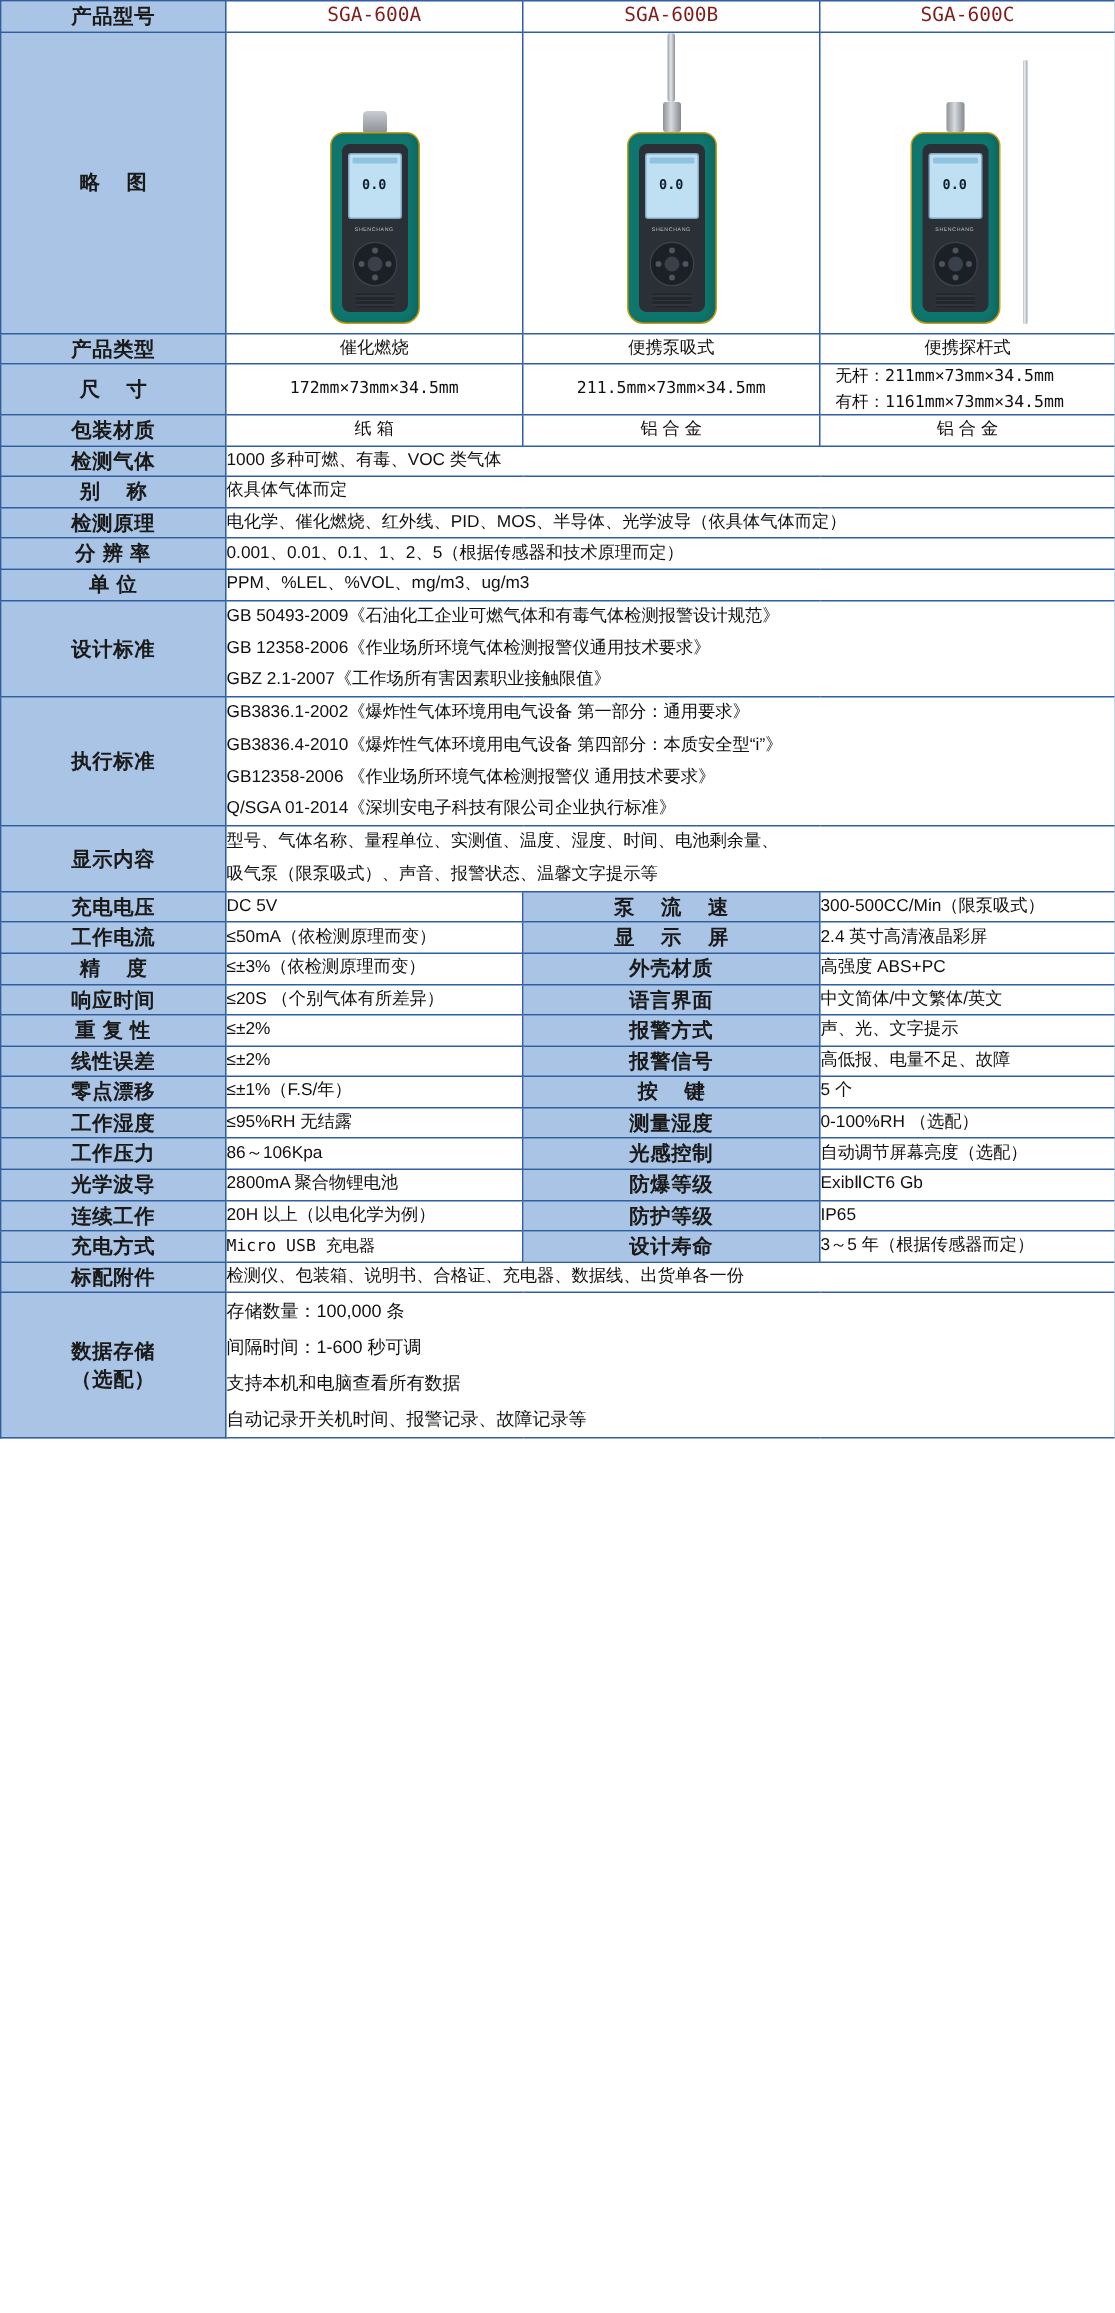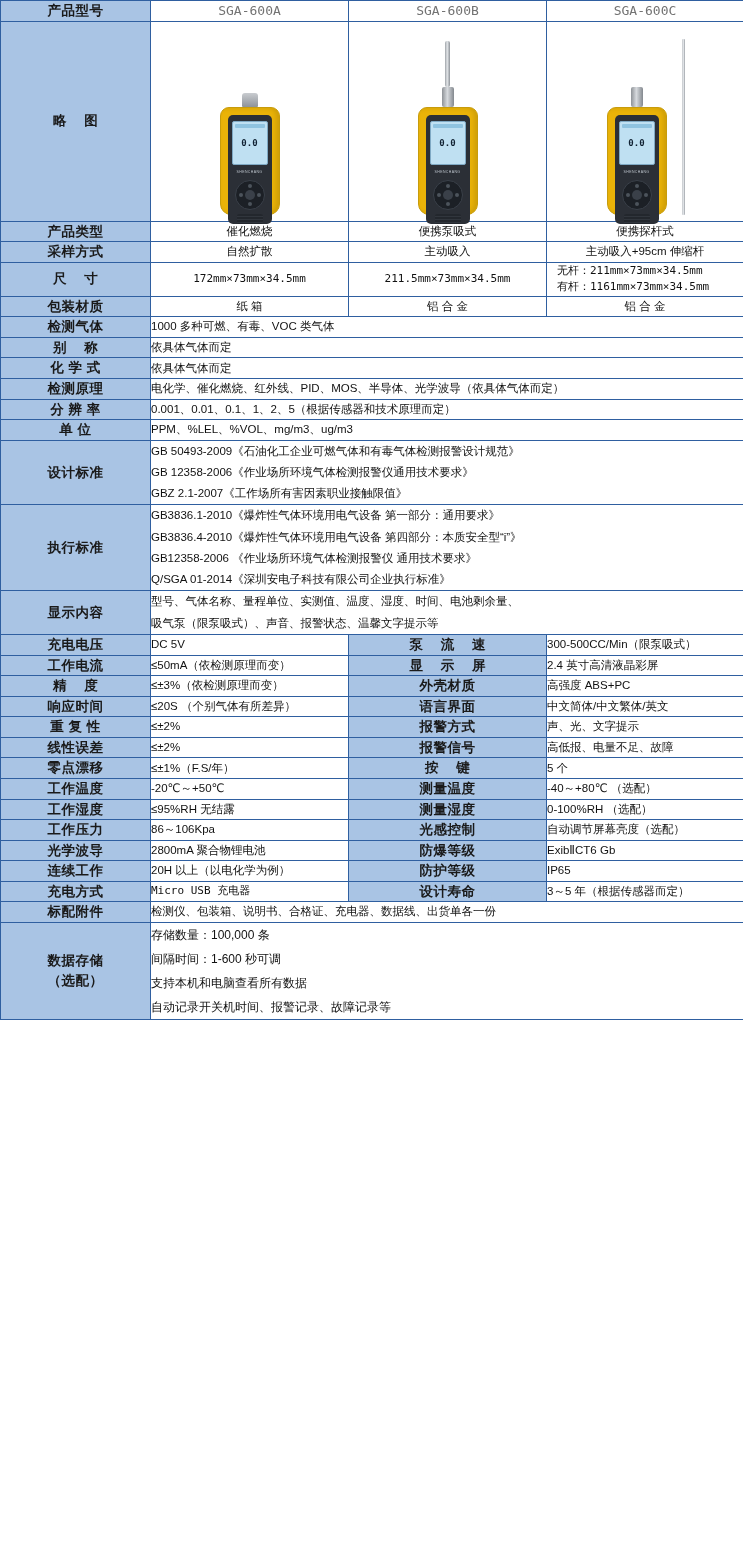--- a/index.html
+++ b/index.html
@@ -42,21 +42,21 @@
     padding: 7px 8px;
     line-height: 1.5;
     text-align: left;
   }
   .val.c { text-align: center; }
   .val.mono { font-family: "DejaVu Sans Mono", "Liberation Mono", monospace; font-size: 11px; }
   .hdr-model {
     background: #ffffff;
     text-align: center;
     font-size: 13px;
-    color: #737373;
+    color: #7f1d1d;
     padding: 9px 2px;
     font-family: "DejaVu Sans Mono", "Liberation Mono", monospace;
   }
   .multiline { white-space: pre-line; }
 
   
   .devcell { background: #fff; height: 200px; position: relative; }
   .device-wrap {
     width: 100%; height: 100%;
     display: flex; align-items: flex-end; justify-content: center;
@@ -80,22 +80,22 @@
     width: 16px; height: 14px;
     background: linear-gradient(180deg,#c9ccd0,#8e9399);
     border-radius: 3px 3px 1px 1px;
   }
   .nozzle-short {
     width: 12px; height: 20px;
     background: linear-gradient(90deg,#8e9297,#d7dade 45%,#83888e);
     border-radius: 2px;
   }
   .body {
-    width: 60px; height: 108px;
-    background: #eab308;
+    width: 60px; height: 128px;
+    background: #0f766e;
     border-radius: 9px 9px 11px 11px;
     border: 1px solid #c79c0d;
     position: relative;
     display: flex; flex-direction: column; align-items: center;
     padding-top: 7px;
     box-shadow: inset -3px 0 5px rgba(0,0,0,0.12);
   }
   .face {
     width: 44px; height: 112px;
     background: #2b2f36;
@@ -242,26 +242,20 @@
         </td>
       </tr>
 
       <tr>
         <td class="lbl">产品类型</td>
         <td class="val c">催化燃烧</td>
         <td class="val c">便携泵吸式</td>
         <td class="val c">便携探杆式</td>
       </tr>
       <tr>
-        <td class="lbl">采样方式</td>
-        <td class="val c">自然扩散</td>
-        <td class="val c">主动吸入</td>
-        <td class="val c">主动吸入+95cm 伸缩杆</td>
-      </tr>
-      <tr>
         <td class="lbl sp">尺  寸</td>
         <td class="val c mono">172mm×73mm×34.5mm</td>
         <td class="val c mono">211.5mm×73mm×34.5mm</td>
         <td class="val mono multiline" style="padding-left:10px;margin-left:16px;">无杆：211mm×73mm×34.5mm
 有杆：1161mm×73mm×34.5mm</td>
       </tr>
       <tr>
         <td class="lbl">包装材质</td>
         <td class="val c">纸  箱</td>
         <td class="val c">铝 合 金</td>
@@ -270,44 +264,40 @@
 
       <tr>
         <td class="lbl">检测气体</td>
         <td class="val" colspan="3">1000 多种可燃、有毒、VOC 类气体</td>
       </tr>
       <tr>
         <td class="lbl sp">别  称</td>
         <td class="val" colspan="3">依具体气体而定</td>
       </tr>
       <tr>
-        <td class="lbl">化 学 式</td>
-        <td class="val" colspan="3">依具体气体而定</td>
-      </tr>
-      <tr>
         <td class="lbl">检测原理</td>
         <td class="val" colspan="3">电化学、催化燃烧、红外线、PID、MOS、半导体、光学波导（依具体气体而定）</td>
       </tr>
       <tr>
         <td class="lbl">分 辨 率</td>
         <td class="val" colspan="3">0.001、0.01、0.1、1、2、5（根据传感器和技术原理而定）</td>
       </tr>
       <tr>
         <td class="lbl">单  位</td>
         <td class="val" colspan="3">PPM、%LEL、%VOL、mg/m3、ug/m3</td>
       </tr>
       <tr>
         <td class="lbl">设计标准</td>
         <td class="val multiline" colspan="3" style="line-height:1.85;">GB 50493-2009《石油化工企业可燃气体和有毒气体检测报警设计规范》
 GB 12358-2006《作业场所环境气体检测报警仪通用技术要求》
 GBZ 2.1-2007《工作场所有害因素职业接触限值》</td>
       </tr>
       <tr>
         <td class="lbl">执行标准</td>
-        <td class="val multiline" colspan="3" style="line-height:1.85;">GB3836.1-2010《爆炸性气体环境用电气设备 第一部分：通用要求》
+        <td class="val multiline" colspan="3" style="line-height:1.85;">GB3836.1-2002《爆炸性气体环境用电气设备 第一部分：通用要求》
 GB3836.4-2010《爆炸性气体环境用电气设备 第四部分：本质安全型“i”》
 GB12358-2006 《作业场所环境气体检测报警仪 通用技术要求》
 Q/SGA 01-2014《深圳安电子科技有限公司企业执行标准》</td>
       </tr>
       <tr>
         <td class="lbl">显示内容</td>
         <td class="val multiline" colspan="3" style="line-height:1.85;">型号、气体名称、量程单位、实测值、温度、湿度、时间、电池剩余量、
 吸气泵（限泵吸式）、声音、报警状态、温馨文字提示等</td>
       </tr>
 
@@ -345,26 +335,20 @@
         <td class="lbl">线性误差</td>
         <td class="val">≤±2%</td>
         <td class="lbl">报警信号</td>
         <td class="val">高低报、电量不足、故障</td>
       </tr>
       <tr>
         <td class="lbl">零点漂移</td>
         <td class="val">≤±1%（F.S/年）</td>
         <td class="lbl sp">按  键</td>
         <td class="val">5 个</td>
-      </tr>
-      <tr>
-        <td class="lbl">工作温度</td>
-        <td class="val">-20℃～+50℃</td>
-        <td class="lbl">测量温度</td>
-        <td class="val">-40～+80℃ （选配）</td>
       </tr>
       <tr>
         <td class="lbl">工作湿度</td>
         <td class="val">≤95%RH 无结露</td>
         <td class="lbl">测量湿度</td>
         <td class="val">0-100%RH （选配）</td>
       </tr>
       <tr>
         <td class="lbl">工作压力</td>
         <td class="val">86～106Kpa</td>

